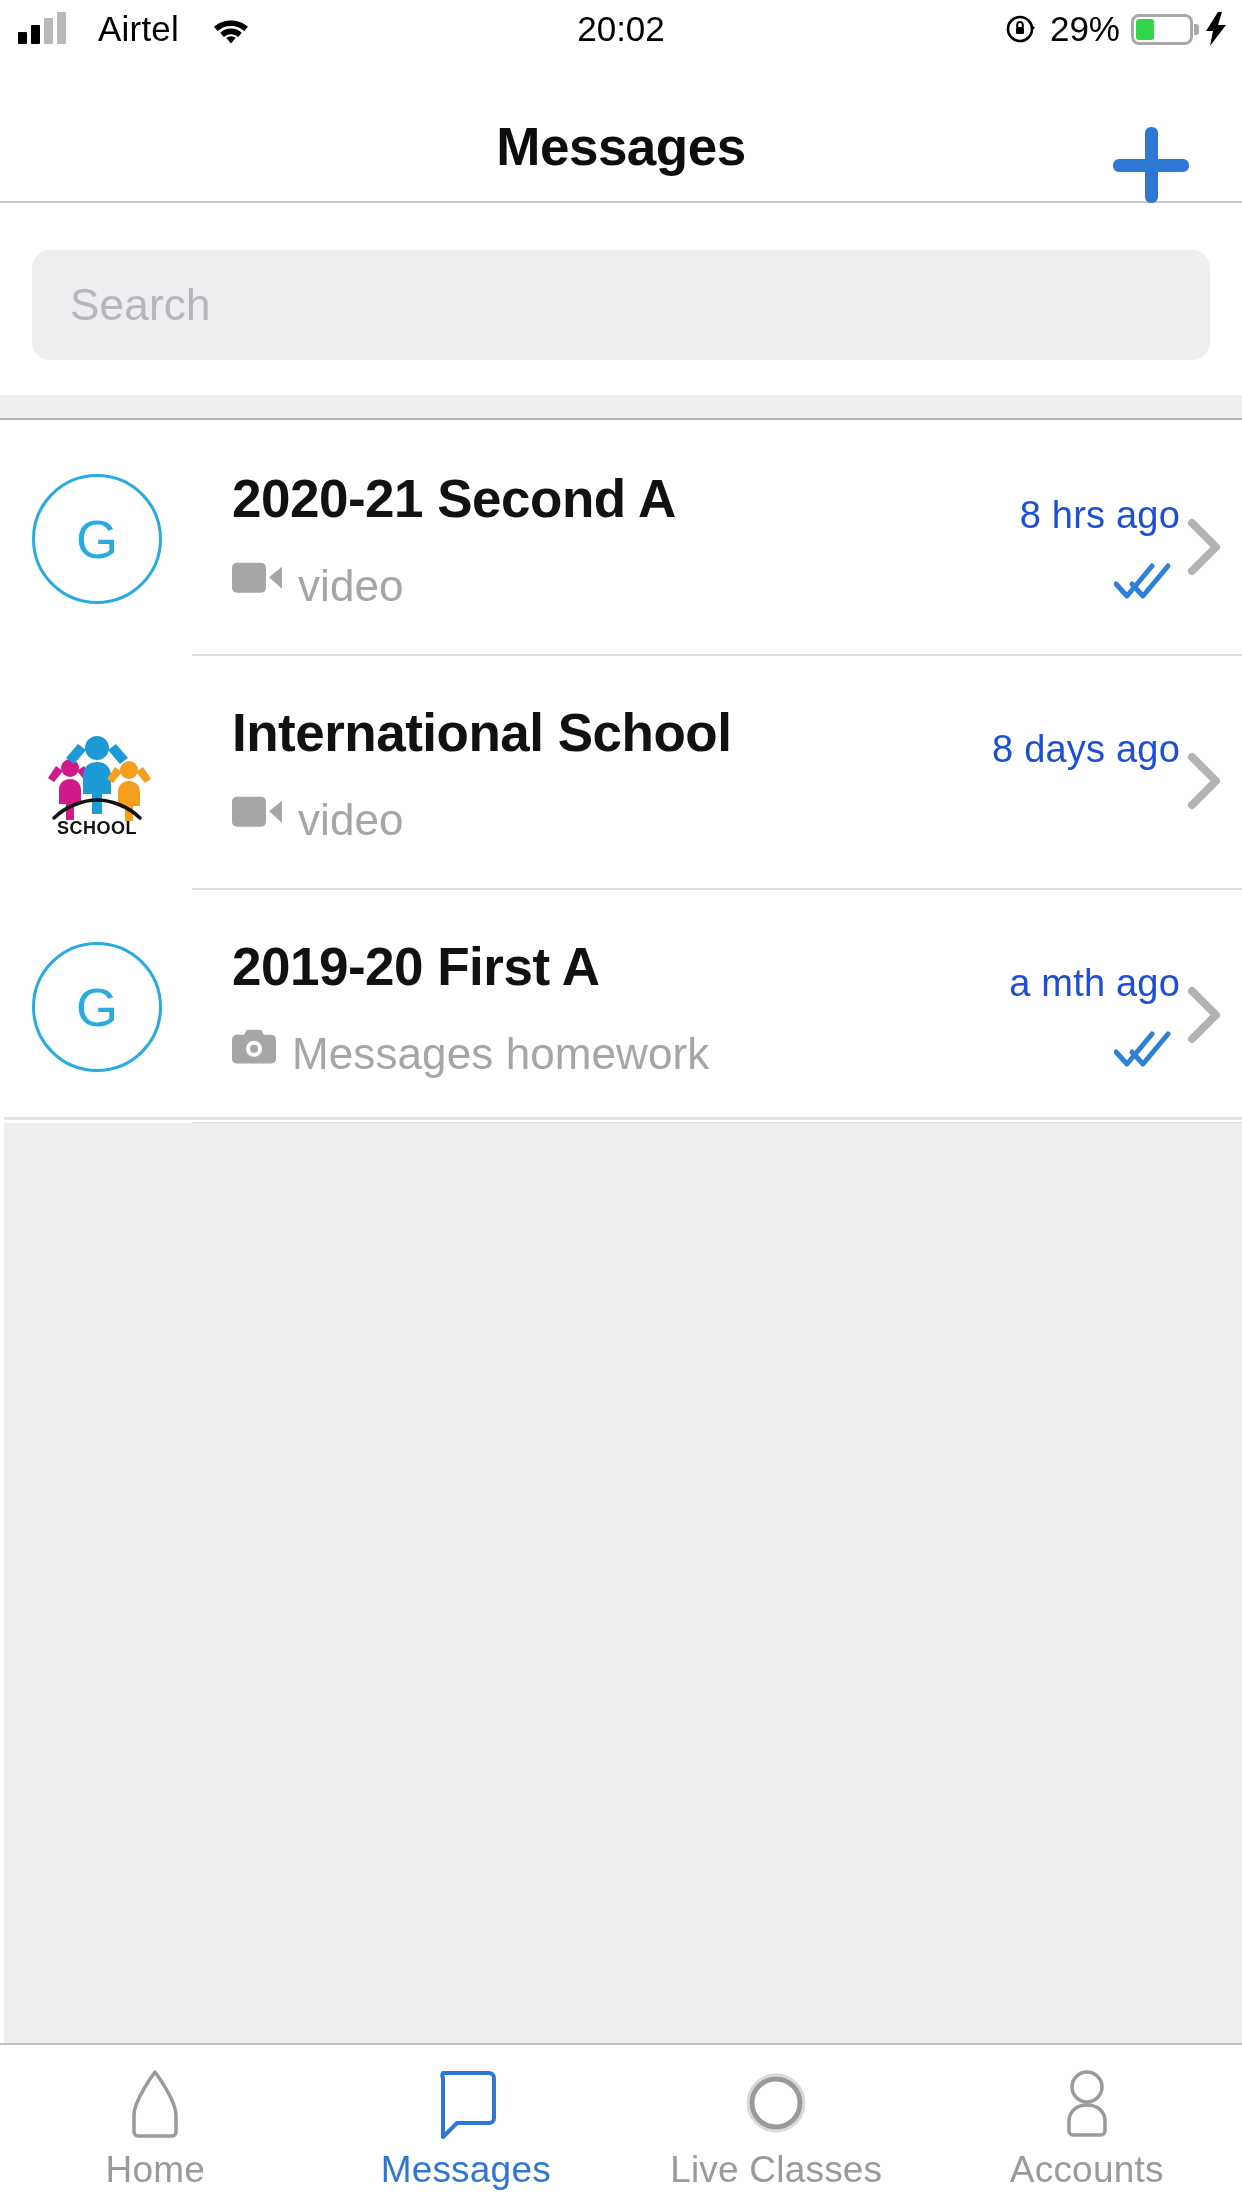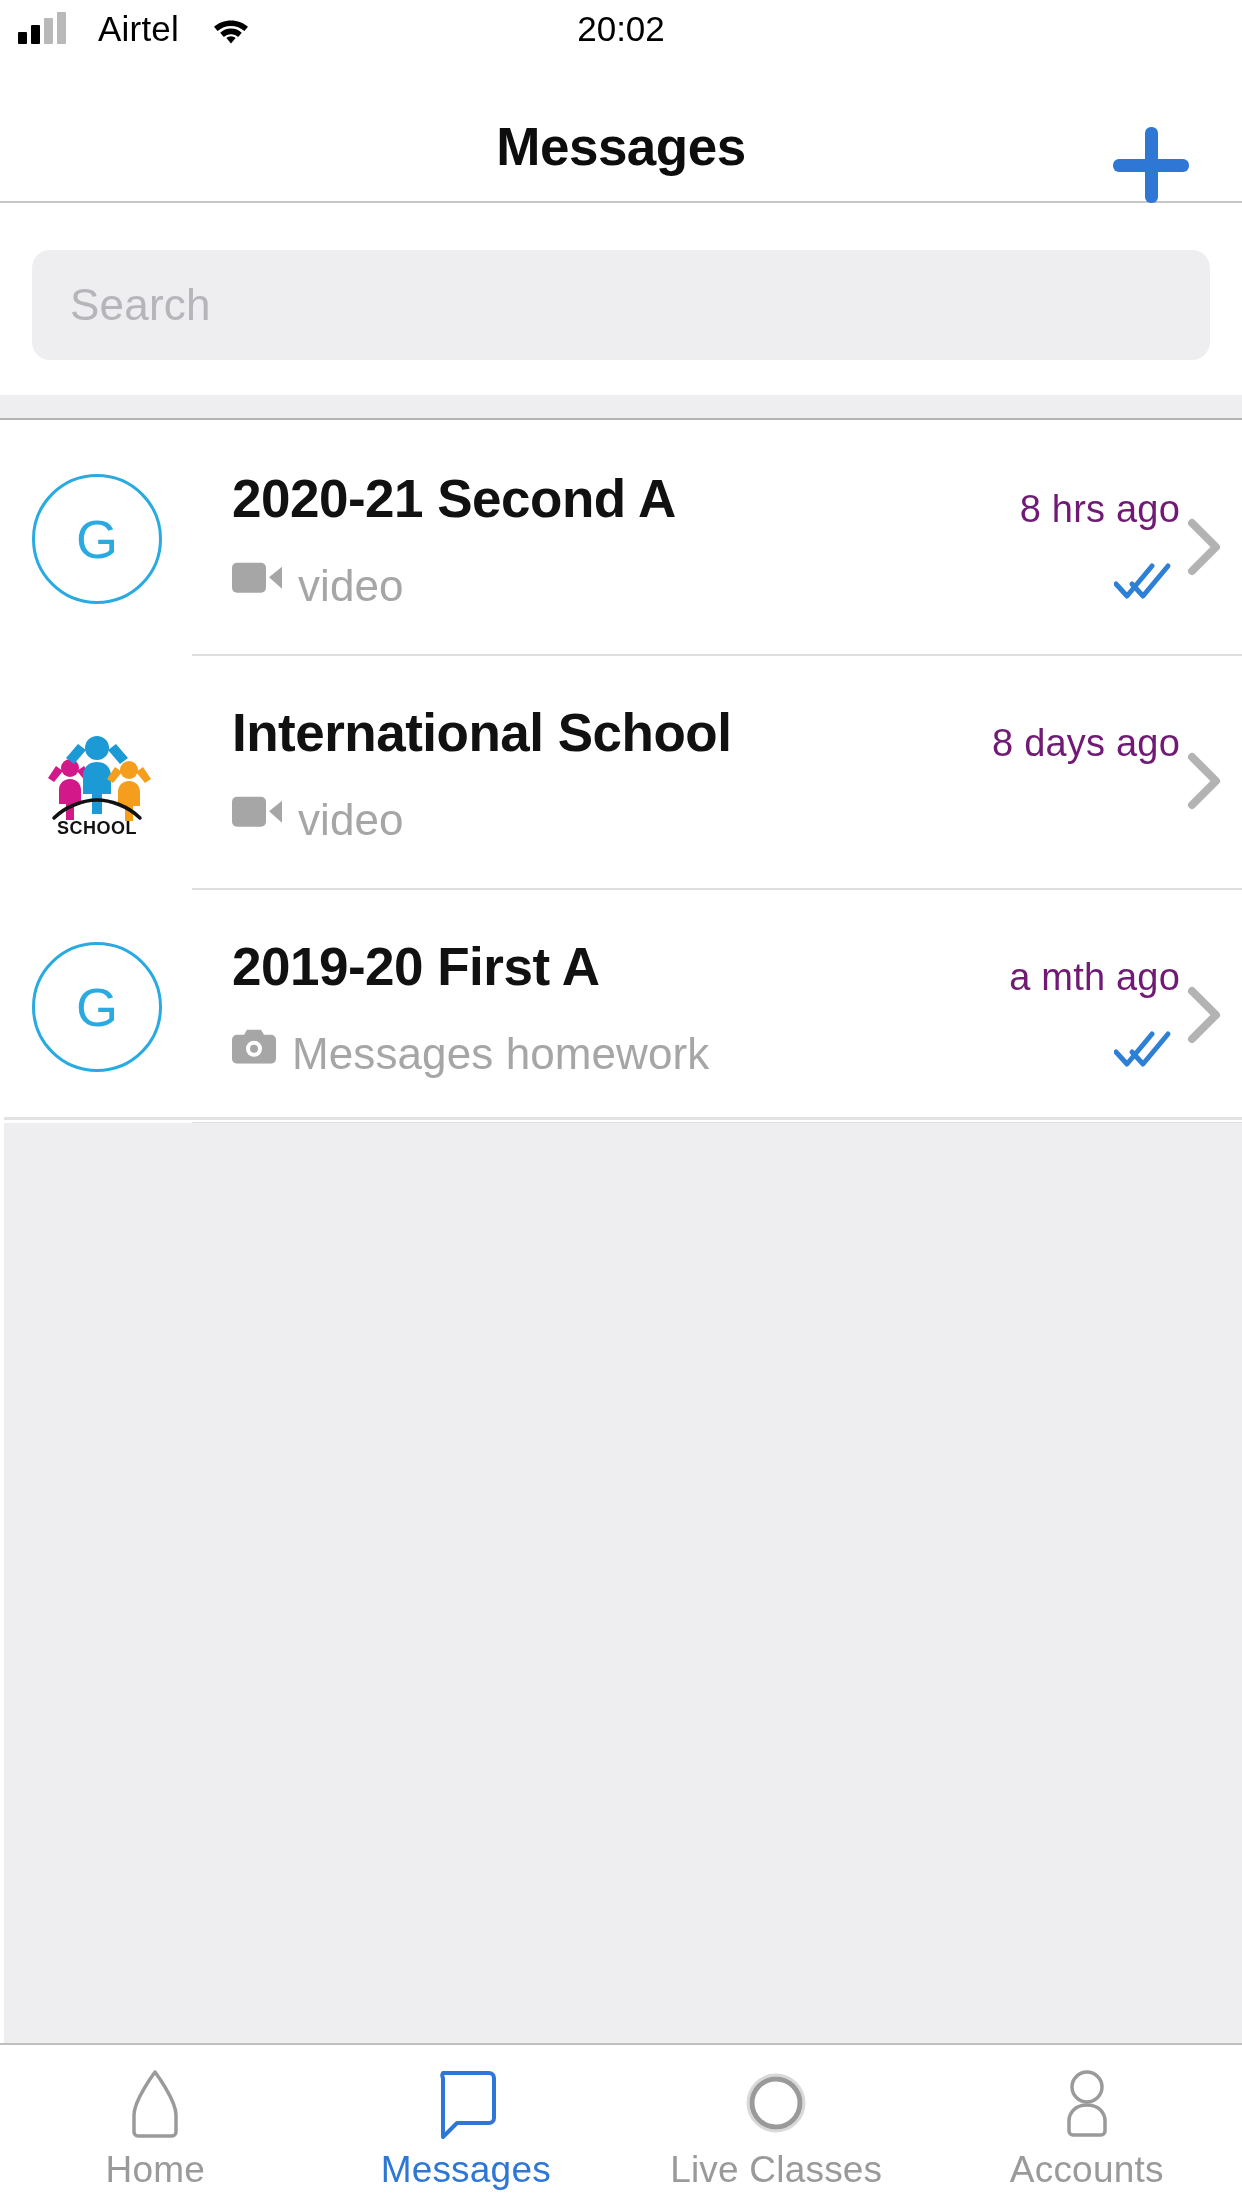--- a/index.html
+++ b/index.html
@@ -119,21 +119,21 @@
   }
   .row-sub-text { font-size:44px; color:#a6a6a6; font-weight:400; letter-spacing:0.1px;margin-top:16px; }
 
   .icon-video { width:50px; height:34px; flex:0 0 auto; }
   .icon-camera { width:44px; height:37px; flex:0 0 auto; }
 
   .row-right {
     position:absolute; right:0; top:0; height:100%; width:270px;
   }
   .row-time {
-    position:absolute; right:62px; top:66px; font-size:38px; color:#701a75;
+    position:absolute; right:62px; top:72px; font-size:38px; color:#1d4ed8;
     white-space:nowrap; letter-spacing:0.2px;
   }
   .row-ticks { position:absolute; right:66px; top:138px; width:62px; height:42px; }
   .row-chevron { position:absolute; right:20px; top:96px; width:36px; height:58px; }
 
   
   .empty-area {
     position:absolute; top:1123px; left:4px; width:1238px; height:920px;
     background:#eeeef1;
   }
@@ -173,20 +173,41 @@
         <svg viewBox="0 0 40 30" width="40" height="30">
           <path d="M20 6.5c6.6 0 12.6 2.4 17 6.3l-3.6 4.3C29.7 13.8 25.1 12 20 12s-9.7 1.8-13.4 5.1L3 12.8C7.4 8.9 13.4 6.5 20 6.5z" fill="#000"></path>
           <path d="M20 14.6c4.2 0 8 1.6 10.8 4.1l-3.6 4.3C25.3 21.3 22.8 20.2 20 20.2s-5.3 1.1-7.2 2.8l-3.6-4.3C12 16.2 15.8 14.6 20 14.6z" fill="#000"></path>
           <path d="M20 22.2c1.8 0 3.4.7 4.6 1.8L20 29.4l-4.6-5.4c1.2-1.1 2.8-1.8 4.6-1.8z" fill="#000"></path>
         </svg>
       </span>
     </div>
 
     <div class="sb-time">20:02</div>
 
+    <div class="sb-right">
+      <span class="rot-lock">
+        <svg viewBox="0 0 34 34" width="34" height="34">
+          <circle cx="15" cy="17" r="12" fill="none" stroke="#000" stroke-width="2.6"></circle>
+          <rect x="11" y="15" width="8" height="7" rx="1.2" fill="#000"></rect>
+          <path d="M12.2 15v-2.2a2.8 2.8 0 0 1 5.6 0V15" fill="none" stroke="#000" stroke-width="2"></path>
+          <path d="M26 12.5l4 3.2-4 3.2z" fill="#000"></path>
+        </svg>
+      </span>
+      <span class="batt-pct">29%</span>
+      <span class="battery">
+        <span class="shell"></span>
+        <span class="fill"></span>
+        <span class="nub"></span>
+      </span>
+      <span class="bolt">
+        <svg viewBox="0 0 24 34" width="24" height="34">
+          <path d="M14 0L2 19h7l-3 15L22 13h-8l4-13z" fill="#000"></path>
+        </svg>
+      </span>
+    </div>
   </div>
 
   <div class="navbar">
     <div class="nav-title">Messages</div>
     <div class="nav-add">
       <span class="plus-h"></span>
       <span class="plus-v"></span>
     </div>
   </div>
 

